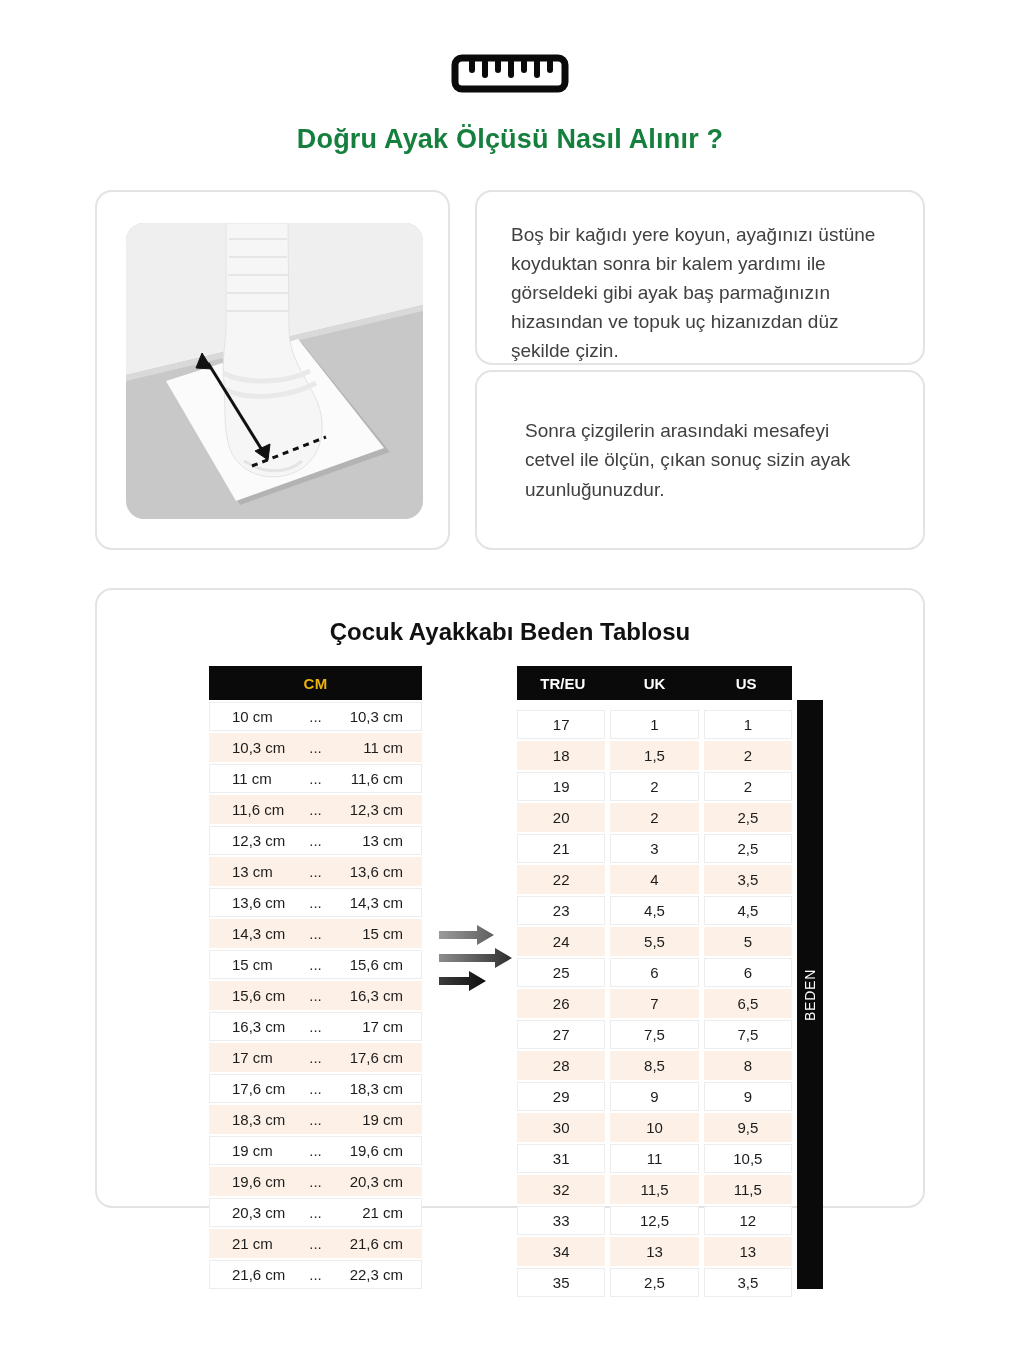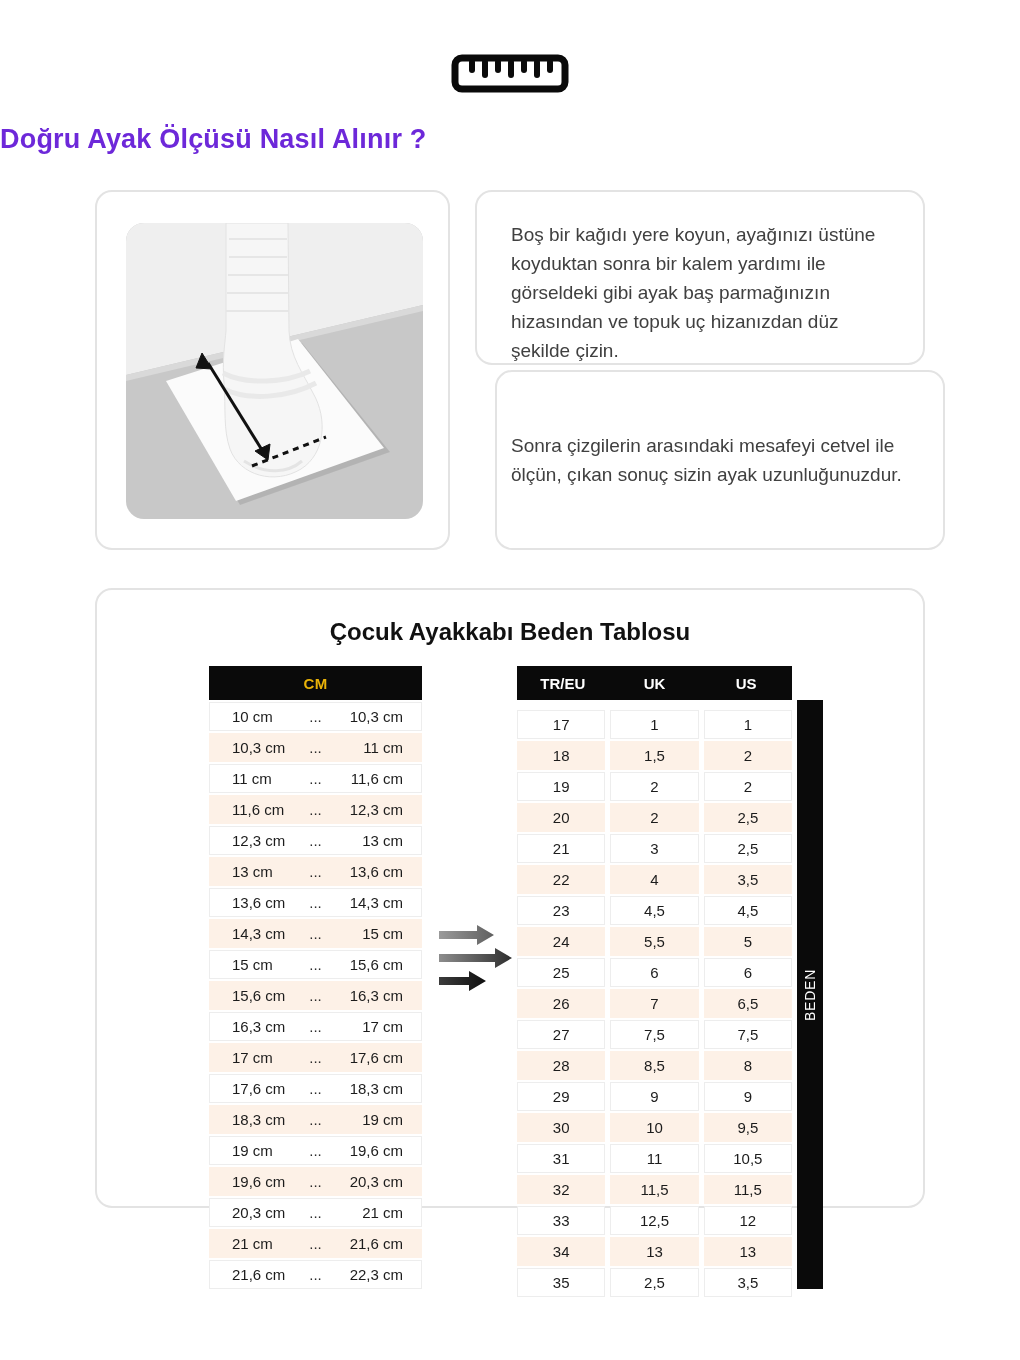--- a/index.html
+++ b/index.html
@@ -2,29 +2,29 @@
 <html><head>
 <meta charset="utf-8">
 <style>
   * { margin:0; padding:0; box-sizing:border-box; }
   html,body { background:#fff; }
   body { font-family:"Liberation Sans", sans-serif; color:#1c1c1c; }
   .page { position:relative; width:1020px; height:1360px; margin:0 auto; background:#ffffff; overflow:hidden; }
 
   
   .ruler-wrap { position:absolute; top:50px; left:0; width:100%; display:flex; justify-content:center; }
-  .page-title { position:absolute; top:124px; left:0; width:100%; text-align:left;
-                font-size:27px; font-weight:bold; color:#6d28d9; letter-spacing:0.2px; }
+  .page-title { position:absolute; top:124px; left:0; width:100%; text-align:center;
+                font-size:27px; font-weight:bold; color:#15803d; letter-spacing:0.2px; }
 
   
   .card { position:absolute; background:#fff; border:2px solid #e3e3e3; border-radius:17px; }
   .photo-card { left:95px; top:190px; width:355px; height:360px; }
   .photo-frame { position:absolute; left:29px; top:31px; width:297px; height:296px; border-radius:18px; overflow:hidden; }
   .text-card-1 { left:475px; top:190px; width:450px; height:175px; padding:28px 34px; }
-  .text-card-2 { left:475px; top:370px; width:450px; height:180px; padding:28px 14px; display:flex; align-items:center;margin-left:20px; }
+  .text-card-2 { left:475px; top:370px; width:450px; height:180px; padding:28px 48px; display:flex; align-items:center; }
   .instruction-text { font-size:19px; line-height:1.53; color:#404040; }
 
   
   .table-card { left:95px; top:588px; width:830px; height:620px; }
   .section-title { position:absolute; top:28px; left:0; width:100%; text-align:center;
                    font-size:24px; font-weight:bold; color:#111; }
 
   
   .cm-table { position:absolute; left:112px; top:76px; width:213px; }
   .tbl-header { height:34px; background:#0a0a0a; color:#eab308; display:flex; align-items:center;

